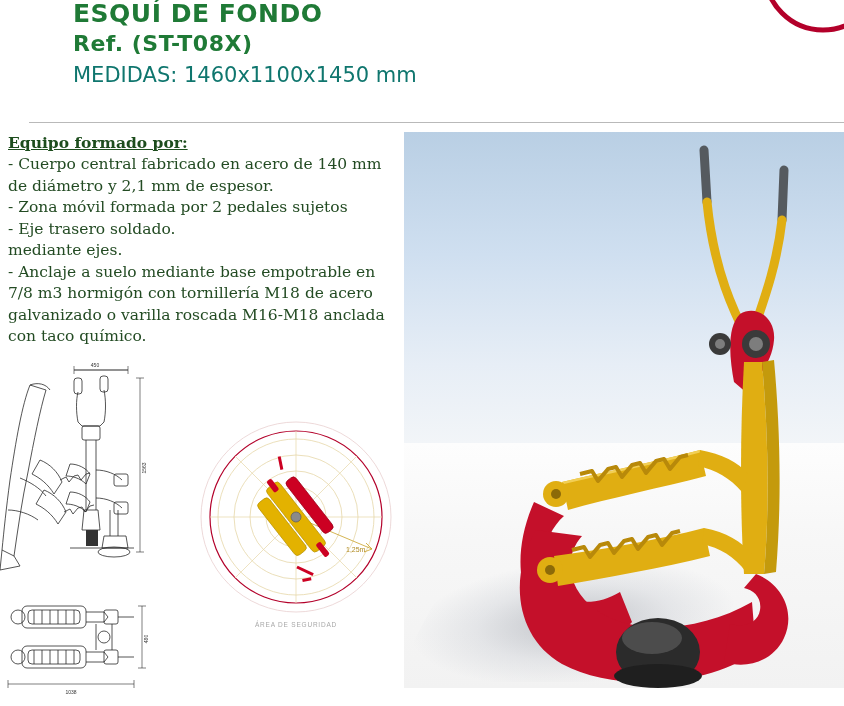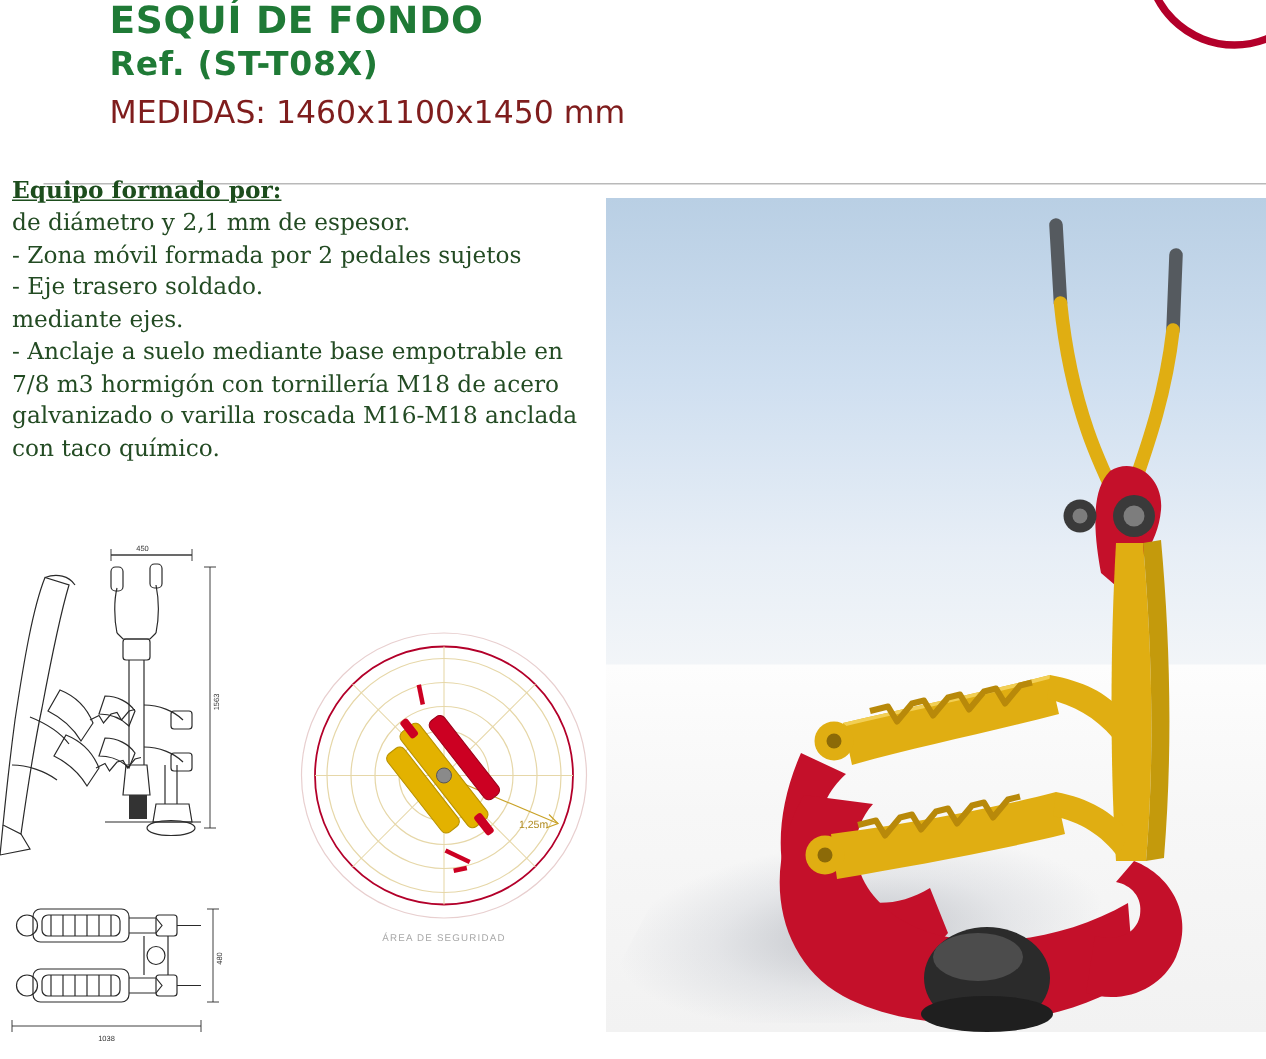--- a/index.html
+++ b/index.html
@@ -43,21 +43,21 @@
     color: #1f7a36;
     line-height: 28px;
     letter-spacing: 0.5px;
     white-space: nowrap;
     margin-top: 2px;
   }
   .title-med {
     font-family: "DejaVu Sans", sans-serif;
     font-weight: normal;
     font-size: 21px;
-    color: #7f1d1d;
+    color: #0f766e;
     line-height: 28px;
     white-space: nowrap;
     margin-top: 3px;
   }
 
   
   .logo {
     position: absolute;
     right: 0px; top: -52px;
     width: 160px; height: 110px;
@@ -70,21 +70,21 @@
     top: 122px;
     width: 828px;
     height: 1px;
     background: #b9b9b9;
   }
 
   
   .spec {
     position: absolute;
     left: 8px;
-    top: 116px;
+    top: 132px;
     width: 400px;
     font-family: "DejaVu Serif", serif;
     color: #234b23;
   }
   .spec-heading {
     font-size: 15.5px;
     font-weight: bold;
     text-decoration: underline;
     color: #1d4d1d;
     line-height: 21px;
@@ -167,20 +167,21 @@
       <path d="M128 6 l16 -8 -16 -8 z" fill="#ffffff"></path>
       <rect x="104" y="-2" width="22" height="5" fill="#ffffff"></rect>
     </svg>
   </div>
 
   <div class="header-rule"></div>
 </div>
 
 <div class="spec">
   <div class="spec-heading">Equipo formado por:</div>
+  <div class="spec-line">- Cuerpo central fabricado en acero de 140 mm</div>
   <div class="spec-line">de diámetro y 2,1 mm de espesor.</div>
   <div class="spec-line">- Zona móvil formada por 2 pedales sujetos</div>
   <div class="spec-line">- Eje trasero soldado.</div>
   <div class="spec-line">mediante ejes.</div>
   <div class="spec-line">- Anclaje a suelo mediante base empotrable en</div>
   <div class="spec-line">7/8 m3 hormigón con tornillería M18 de acero</div>
   <div class="spec-line">galvanizado o varilla roscada M16-M18 anclada</div>
   <div class="spec-line">con taco químico.</div>
 </div>
 

